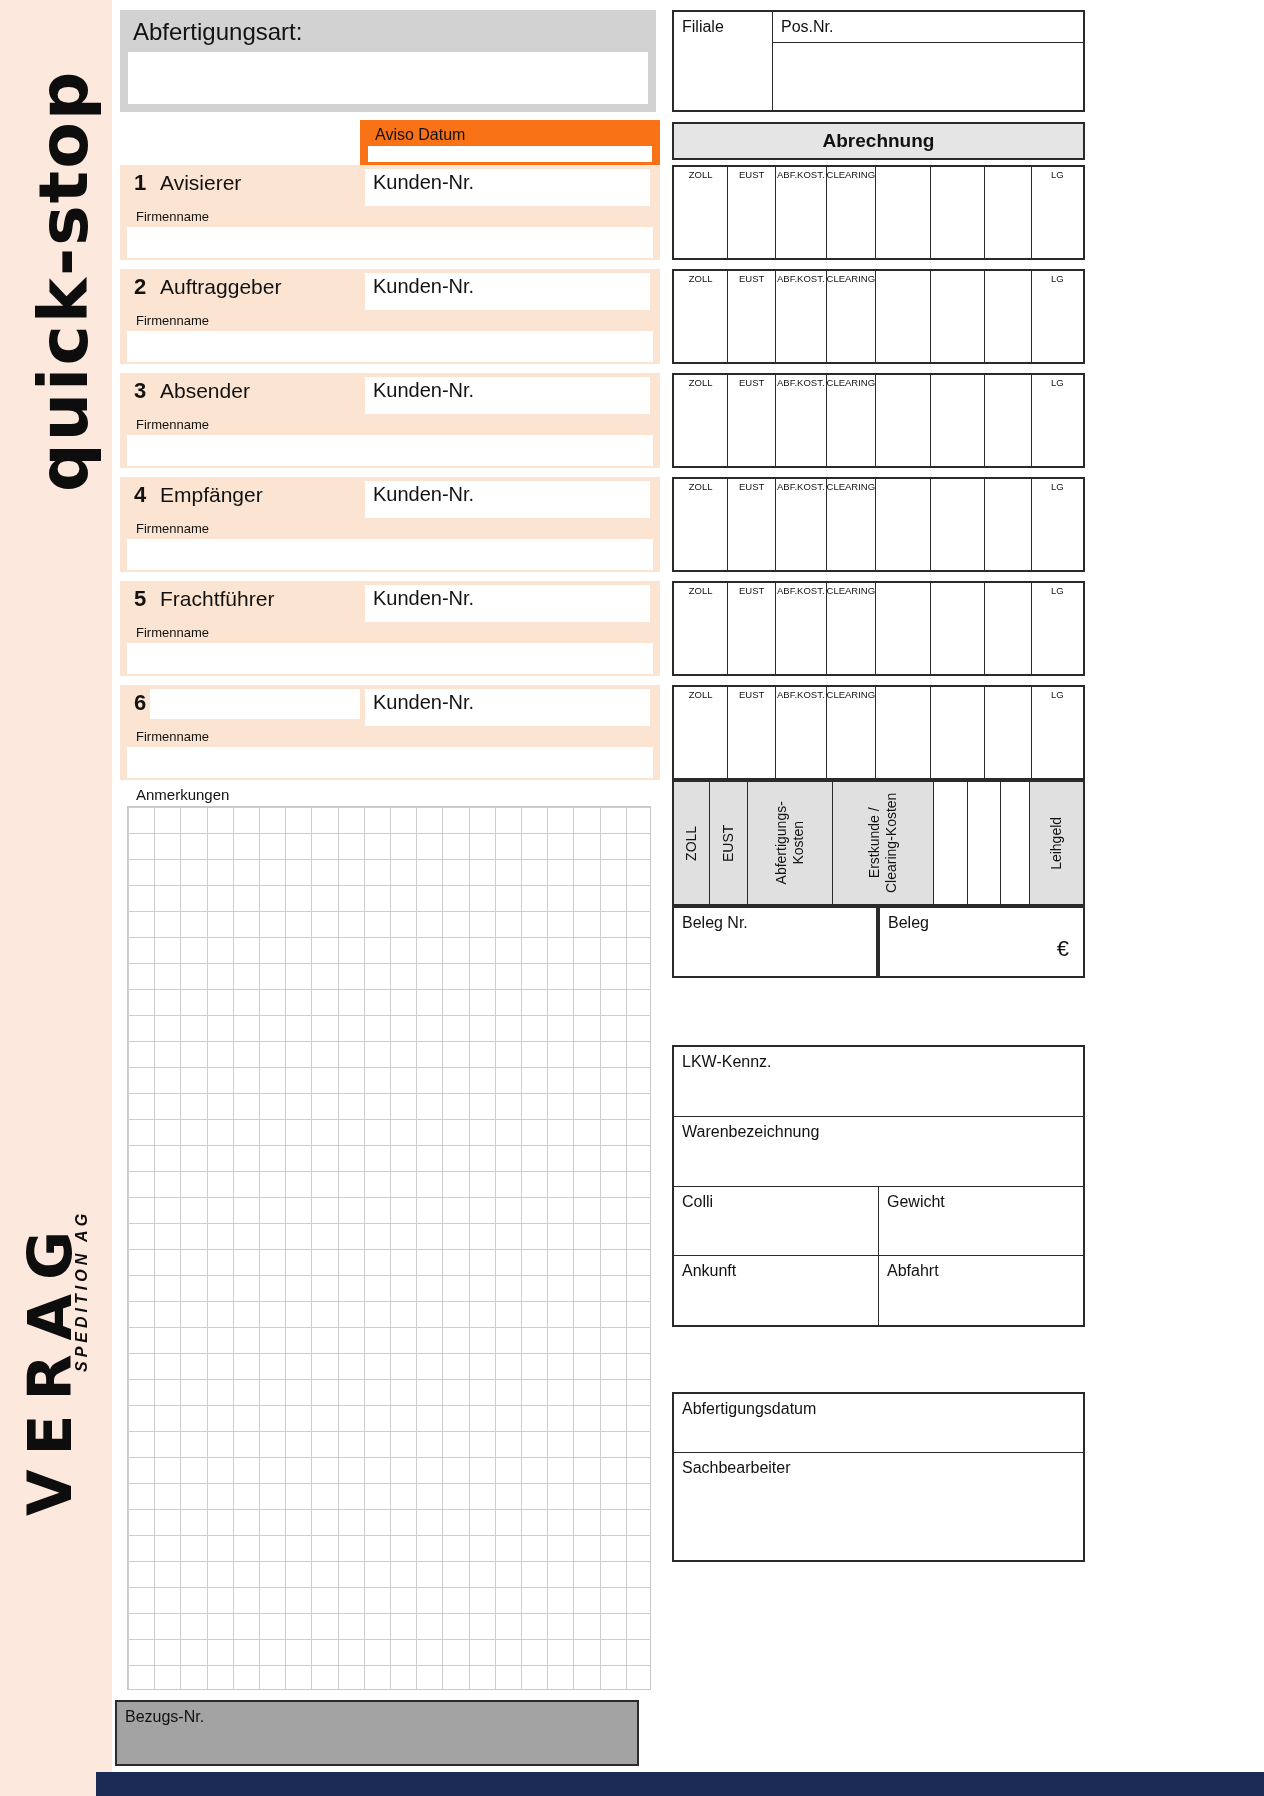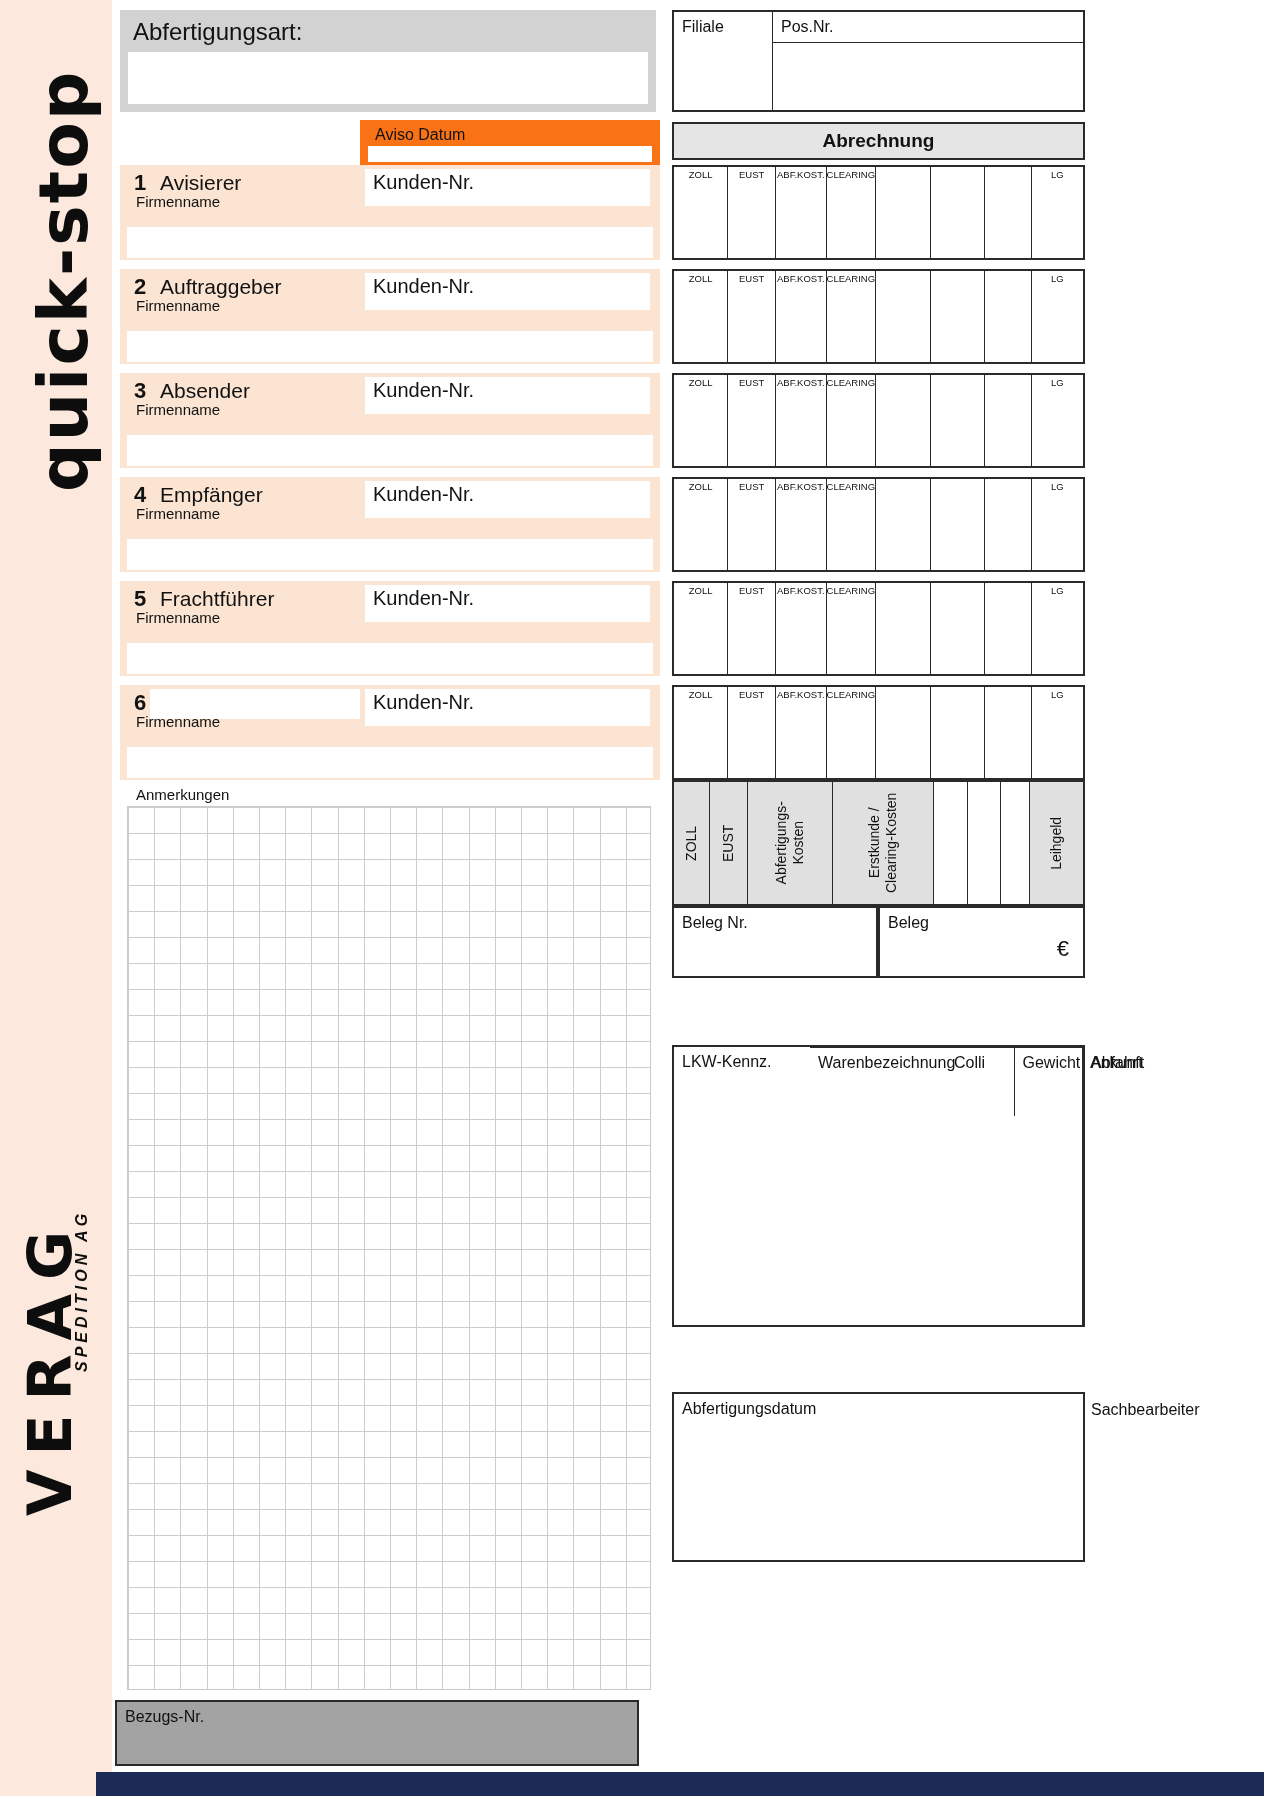--- a/index.html
+++ b/index.html
@@ -32,41 +32,41 @@
   .aviso-label { position:absolute; left:15px; top:6px; font-size:16px; }
   .aviso-input { position:absolute; left:8px; top:26px; width:284px; height:16px; background:#fff; }
 
   
   .sec { position:absolute; left:120px; width:540px; height:95px; background:#fce4d2; }
   .num { position:absolute; left:14px; top:5px; font-size:22px; font-weight:bold; }
   .title { position:absolute; left:40px; top:6px; font-size:21px; }
   .tbox { position:absolute; left:30px; top:4px; width:210px; height:30px; background:#fff; }
   .kbox { position:absolute; left:245px; top:4px; width:285px; height:37px; background:#fff; }
   .klabel { position:absolute; left:8px; top:2px; font-size:20px; }
-  .flabel { position:absolute; left:16px; top:28px; font-size:15px; }
+  .flabel { position:absolute; left:16px; top:44px; font-size:13px; }
   .finput { position:absolute; left:7px; top:62px; width:526px; height:31px; background:#fff; }
 
   
   .abr-row { position:absolute; left:672px; width:413px; height:95px; border:2px solid #2a2a2a; background:#fff; display:flex; }
   .ac { position:relative; border-right:1px solid #2a2a2a; display:flex; align-items:flex-start; justify-content:center; }
   .ac:last-child, .vc:last-child { border-right:none; }
   .ah { font-size:9.5px; padding-top:2px; }
   .c0{flex:55 0 0;} .c1{flex:48 0 0;} .c2{flex:51 0 0;} .c3{flex:49 0 0;}
   .c4{flex:55 0 0;} .c5{flex:55 0 0;} .c6{flex:47 0 0;} .c7{flex:53 0 0;}
 
   .vrow { position:absolute; left:672px; top:780px; width:413px; height:126px; border:2px solid #2a2a2a; background:#fff; display:flex; }
   .vc { position:relative; border-right:1px solid #2a2a2a; display:flex; align-items:center; justify-content:center; overflow:visible; }
   .gray { background:#e0e0e0; }
   .vt { display:block; flex:0 0 auto; width:max-content; transform:rotate(-90deg); white-space:pre-line; text-align:center; font-size:14px; line-height:1.2; }
 
   .bbox { position:absolute; top:906px; height:72px; border:2px solid #2a2a2a; background:#fff; }
   .euro { position:absolute; right:14px; top:28px; font-size:22px; }
 
   
-  .rbox { position:absolute; left:672px; width:413px; border:2px solid #2a2a2a; background:#fff; display:flex; flex-direction:row; }
+  .rbox { position:absolute; left:672px; width:413px; border:2px solid #2a2a2a; background:#fff; display:flex; flex-direction:column; }
   .rrow { position:relative; width:100%; }
   .bt { border-top:1px solid #2a2a2a;text-decoration:underline; }
   .split { display:flex; }
   .cell { position:relative; flex:1 0 0; height:100%; }
 
   
   .anm-label { position:absolute; left:136px; top:786px; font-size:15px; }
   .grid { position:absolute; left:127px; top:806px; width:524px; height:884px; border:1px solid #c9c9c9;
           background-image:
             repeating-linear-gradient(to right, #cdcdcd 0, #cdcdcd 1px, transparent 1px, transparent 26.2px),

